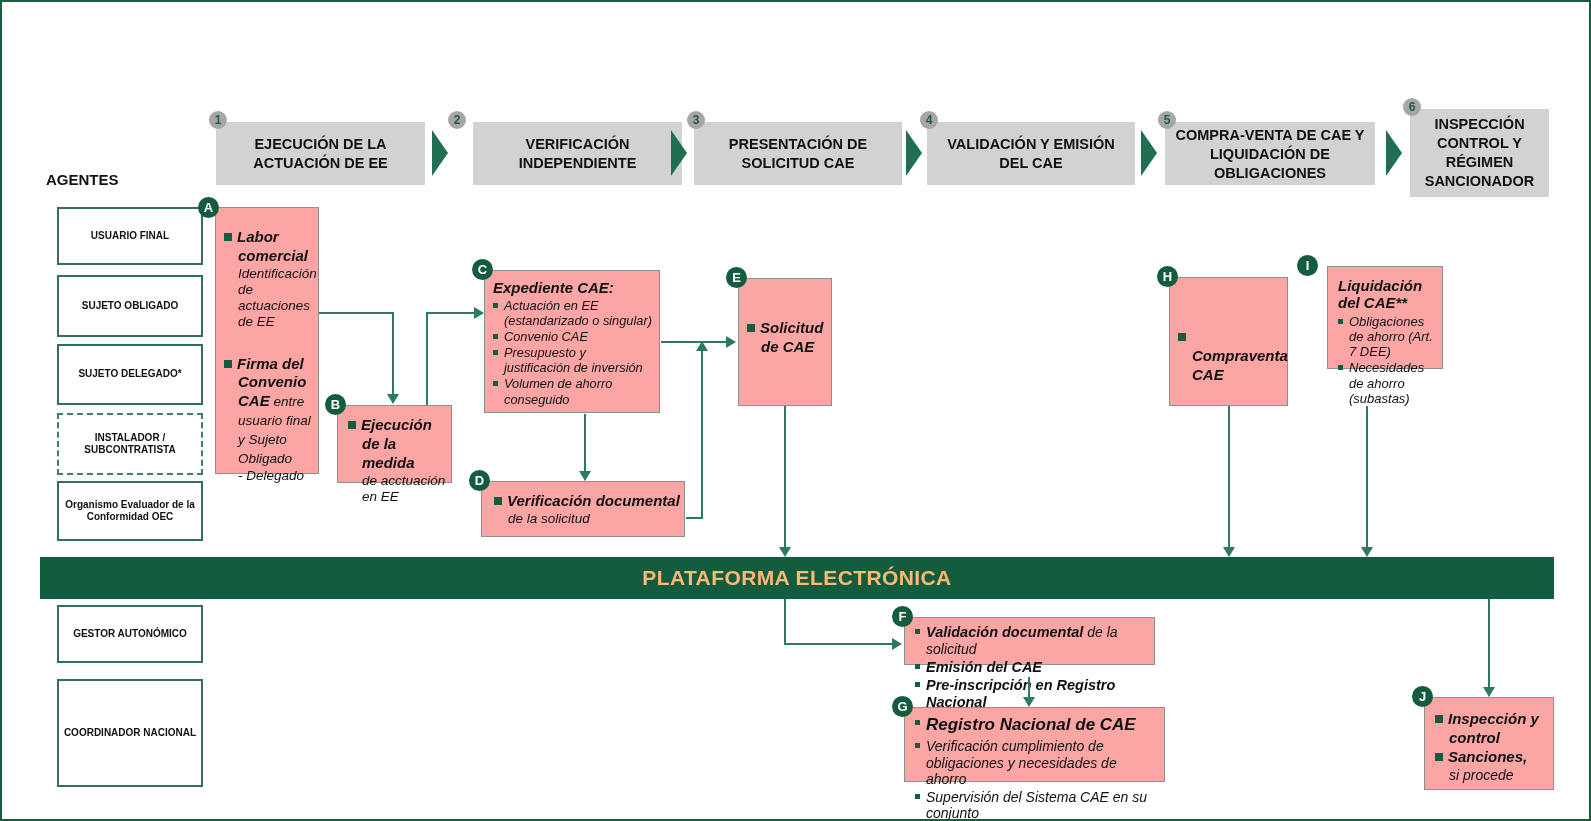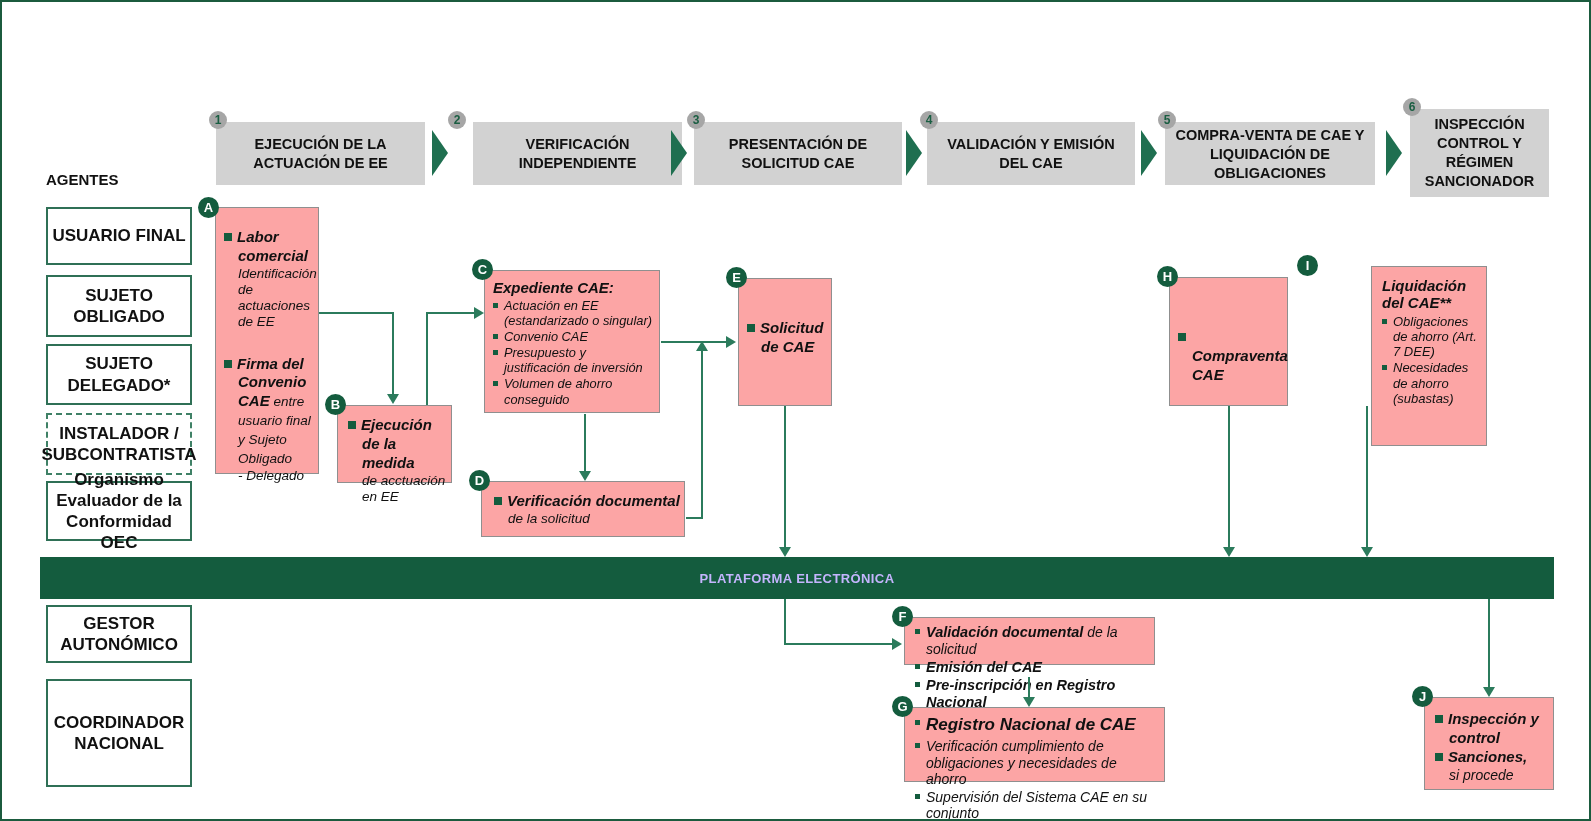--- a/index.html
+++ b/index.html
@@ -13,42 +13,42 @@
   
   .step{position:absolute;background:#D2D2D2;display:flex;align-items:center;justify-content:center;
         text-align:center;font-weight:bold;font-size:14.5px;color:#111;line-height:1.3;padding:2px 8px;box-sizing:border-box;}
   .ncircle{position:absolute;width:18px;height:18px;border-radius:50%;background:#A6A6A6;
            color:#1A5E42;font-weight:bold;font-size:12px;display:flex;align-items:center;justify-content:center;}
   .tri{position:absolute;width:0;height:0;border-top:23px solid transparent;border-bottom:23px solid transparent;
        border-left:16px solid #1F6F50;}
 
   
   .agents-label{position:absolute;left:44px;top:169px;font-weight:bold;font-size:15px;color:#111;}
-  .agent{position:absolute;left:44px;width:146px;border:2px solid #2F7056;background:#fff;
+  .agent{position:absolute;left:55px;width:146px;border:2px solid #2F7056;background:#fff;
          display:flex;align-items:center;justify-content:center;text-align:center;
-         font-weight:bold;font-size:17px;color:#111;line-height:1.25;box-sizing:border-box;padding:2px 4px;}
+         font-weight:bold;font-size:10px;color:#111;line-height:1.25;box-sizing:border-box;padding:2px 4px;}
   .agent.dashed{border-style:dashed;border-color:#3F8166;}
 
   
   .cbox{position:absolute;background:#fca5a5;border:1.5px solid #8F8F8F;box-sizing:border-box;color:#111;font-style:italic;}
   .lcircle{position:absolute;width:21px;height:21px;border-radius:50%;background:#145C3E;color:#fff;
            font-weight:bold;font-size:13px;display:flex;align-items:center;justify-content:center;z-index:5;}
 
   .b{font-weight:bold;font-size:15px;}
   .reg{font-weight:normal;font-size:13.5px;}
   .lead{padding-left:14px;text-indent:-14px;line-height:1.18;}
   .cont{padding-left:14px;line-height:1.2;}
   .bsq{display:inline-block;width:8px;height:8px;background:#145C3E;margin-right:5px;position:relative;top:-1px;}
   .li{position:relative;padding-left:11px;line-height:1.18;margin-top:1px;}
   .li .ssq{position:absolute;left:0;top:5px;width:5px;height:5px;background:#145C3E;}
 
   
   .bar{position:absolute;left:38px;top:555px;width:1514px;height:42px;background:#145C3E;
        display:flex;align-items:center;justify-content:center;}
-  .bar span{color:#c4b5fd;font-weight:bold;font-size:13px;letter-spacing:.4px;}
+  .bar span{color:#fdba74;font-weight:bold;font-size:21px;letter-spacing:.4px;}
 
   
   .hline,.vline{position:absolute;background:#2B7B5C;}
   .hline{height:2px;}
   .vline{width:2px;}
   .ah-down{position:absolute;width:0;height:0;border-left:6px solid transparent;border-right:6px solid transparent;border-top:10px solid #2B7B5C;}
   .ah-up{position:absolute;width:0;height:0;border-left:6px solid transparent;border-right:6px solid transparent;border-bottom:10px solid #2B7B5C;}
   .ah-right{position:absolute;width:0;height:0;border-top:6px solid transparent;border-bottom:6px solid transparent;border-left:10px solid #2B7B5C;}
 </style>
 </head>
@@ -148,21 +148,21 @@
     <div class="li reg" style="font-size:14px;margin-top:3px;"><span class="ssq"></span><span>Verificación cumplimiento de obligaciones y necesidades de ahorro</span></div>
     <div class="li reg" style="font-size:14px;"><span class="ssq"></span><span>Supervisión del Sistema CAE en su conjunto</span></div>
   </div>
   <div class="lcircle" style="left:890px;top:694px;">G</div>
 
   <div class="cbox" style="left:1167px;top:275px;width:119px;height:129px;padding:50px 2px 2px 8px;">
     <div class="lead"><span class="bsq"></span><span class="b">Compraventa CAE</span></div>
   </div>
   <div class="lcircle" style="left:1155px;top:264px;">H</div>
 
-  <div class="cbox" style="left:1369px;top:264px;width:116px;height:180px;padding:10px 2px 2px 10px;">
+  <div class="cbox" style="left:1325px;top:264px;width:116px;height:103px;padding:10px 2px 2px 10px;">
     <div class="b" style="line-height:1.15;margin-bottom:2px;">Liquidación del CAE**</div>
     <div class="li reg" style="font-size:13px;"><span class="ssq"></span><span>Obligaciones de ahorro (Art. 7 DEE)</span></div>
     <div class="li reg" style="font-size:13px;"><span class="ssq"></span><span>Necesidades de ahorro (subastas)</span></div>
   </div>
   <div class="lcircle" style="left:1295px;top:253px;">I</div>
 
   <div class="cbox" style="left:1422px;top:695px;width:130px;height:93px;padding:12px 2px 2px 10px;">
     <div class="lead"><span class="bsq"></span><span class="b">Inspección y control</span></div>
     <div class="lead"><span class="bsq"></span><span class="b">Sanciones,</span></div>
     <div class="cont reg" style="font-size:14px;">si procede</div>

